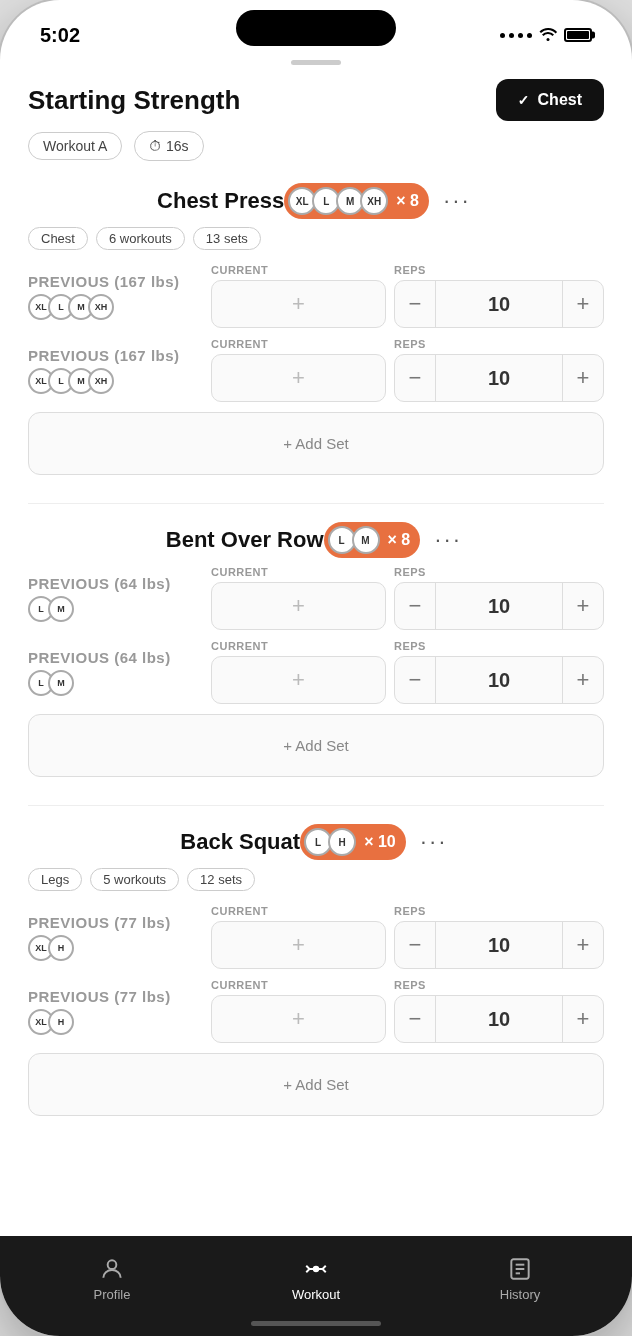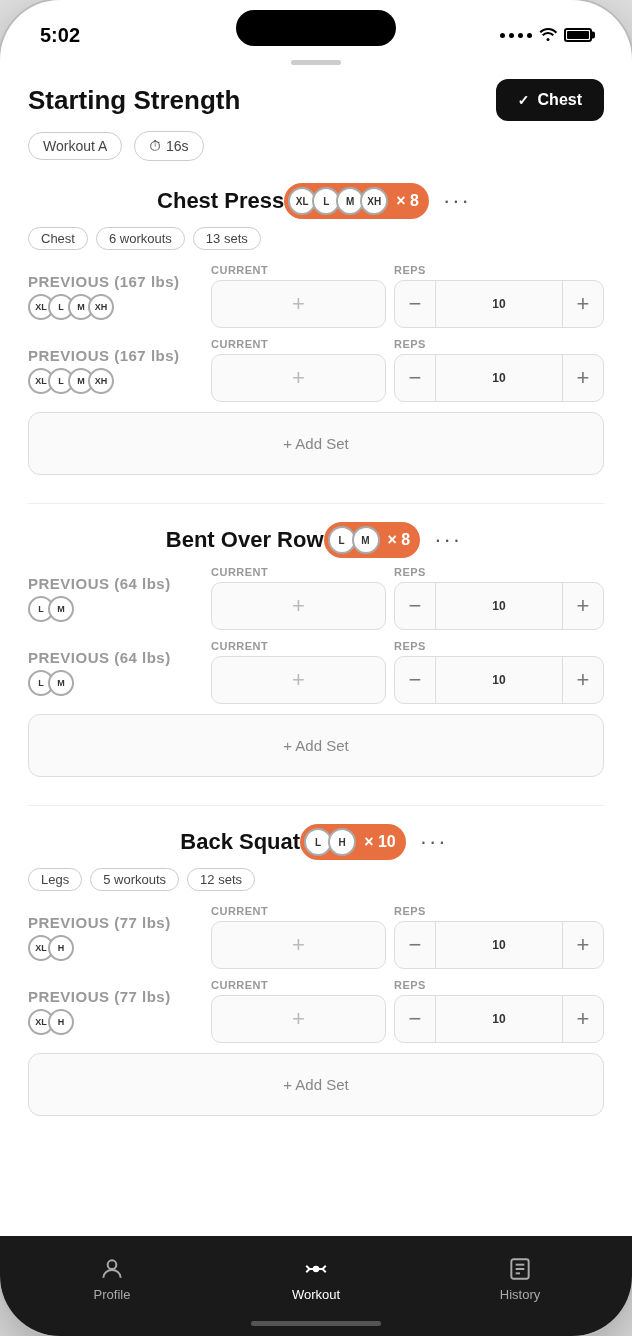--- a/index.html
+++ b/index.html
@@ -271,21 +271,21 @@
       font-size: 22px;
       color: #777;
       background: none;
       border: none;
       cursor: pointer;
       flex-shrink: 0;
     }
     .reps-value {
       flex: 1;
       text-align: right;
-      font-size: 12px;
+      font-size: 20px;
       font-weight: 600;
       color: #333;
       border-left: 1.5px solid #ddd;
       border-right: 1.5px solid #ddd;
       height: 100%;
       display: flex;
       align-items: center;
       justify-content: center;
     }
     .add-set-btn {

